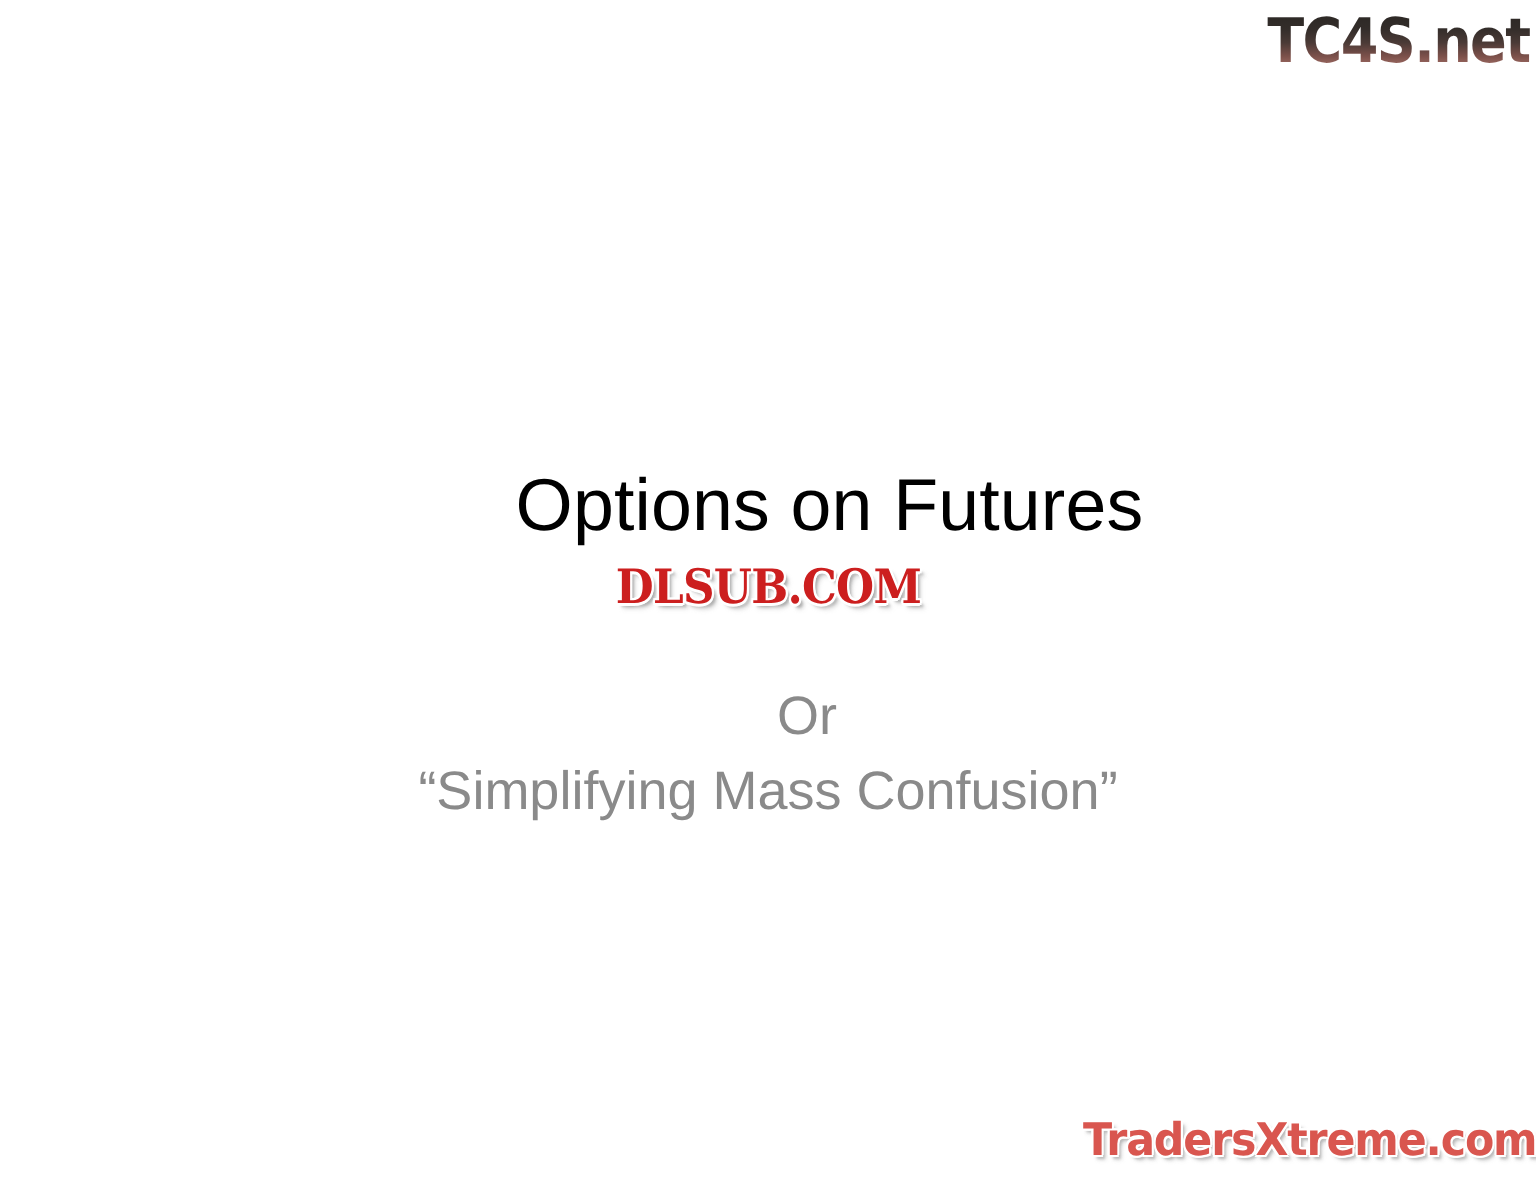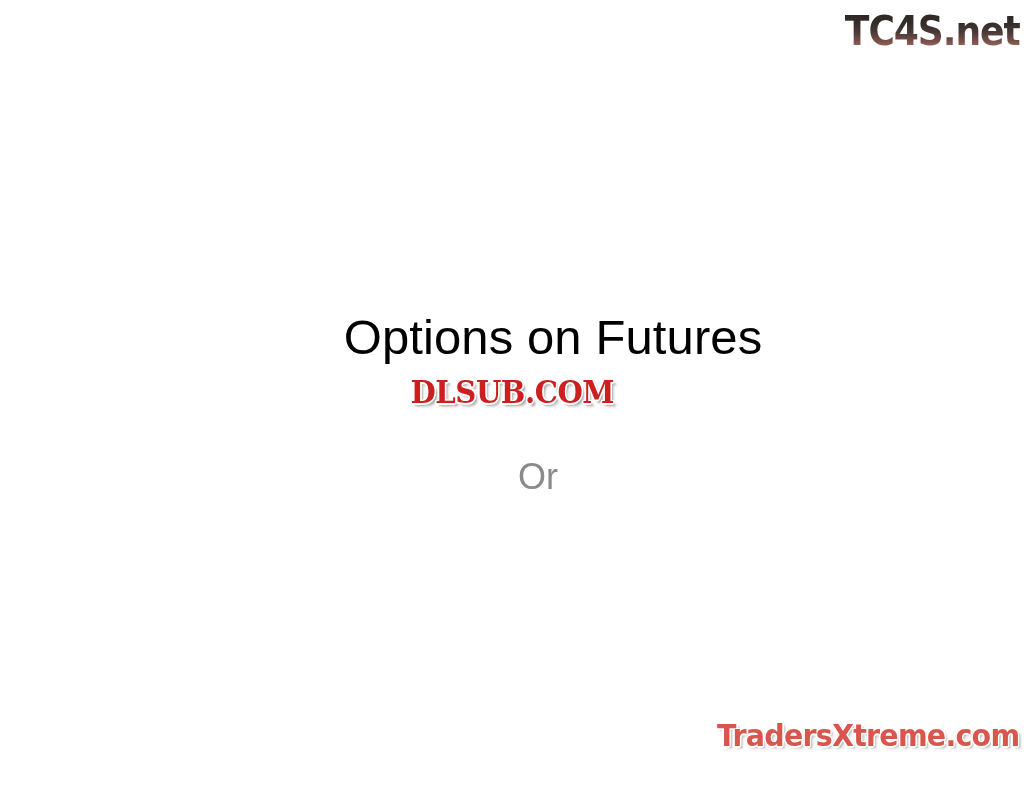--- a/index.html
+++ b/index.html
@@ -19,21 +19,21 @@
   }
 
   
   .tc4s-logo {
     position: absolute;
     left: 836px;
     top: 2px;
     width: 184px;
     height: 50px;
     display: flex;
-    align-items: flex-end;
+    align-items: center;
     justify-content: flex-end;
   }
 
   .tc4s-logo-text {
     font-family: "DejaVu Sans", sans-serif;
     font-size: 41px;
     font-weight: 700;
     line-height: 1;
     letter-spacing: -1.2px;
     transform: scaleX(0.88);
@@ -116,26 +116,26 @@
     white-space: nowrap;
   }
 
   .subtitle-or     { top: 455px; padding-left: 26px; }
   .subtitle-quote  { top: 505px; }
 
   
   .tx-logo {
     position: absolute;
     left: 706px;
-    top: 714px;
+    top: 739px;
     width: 308px;
     height: 44px;
     display: flex;
     align-items: center;
-    justify-content: center;
+    justify-content: flex-start;
   }
 
   .tx-logo-text {
     font-family: "DejaVu Sans", sans-serif;
     font-size: 30px;
     font-weight: 700;
     line-height: 1;
     letter-spacing: -0.8px;
     transform: scaleX(0.95);
     transform-origin: right center;
@@ -164,18 +164,19 @@
   </div>
 
   <div class="title">Options on Futures</div>
 
   <div class="dlsub-watermark">
     <span class="dlsub-watermark-text">DLSUB.COM</span>
   </div>
 
   <div class="subtitle-line subtitle-or">Or</div>
 
+  <div class="subtitle-line subtitle-quote">“Simplifying Mass Confusion”</div>
 
   <div class="tx-logo">
     <span class="tx-logo-text">TradersXtreme.com</span>
   </div>
 
 </div>
 
 </body></html>

